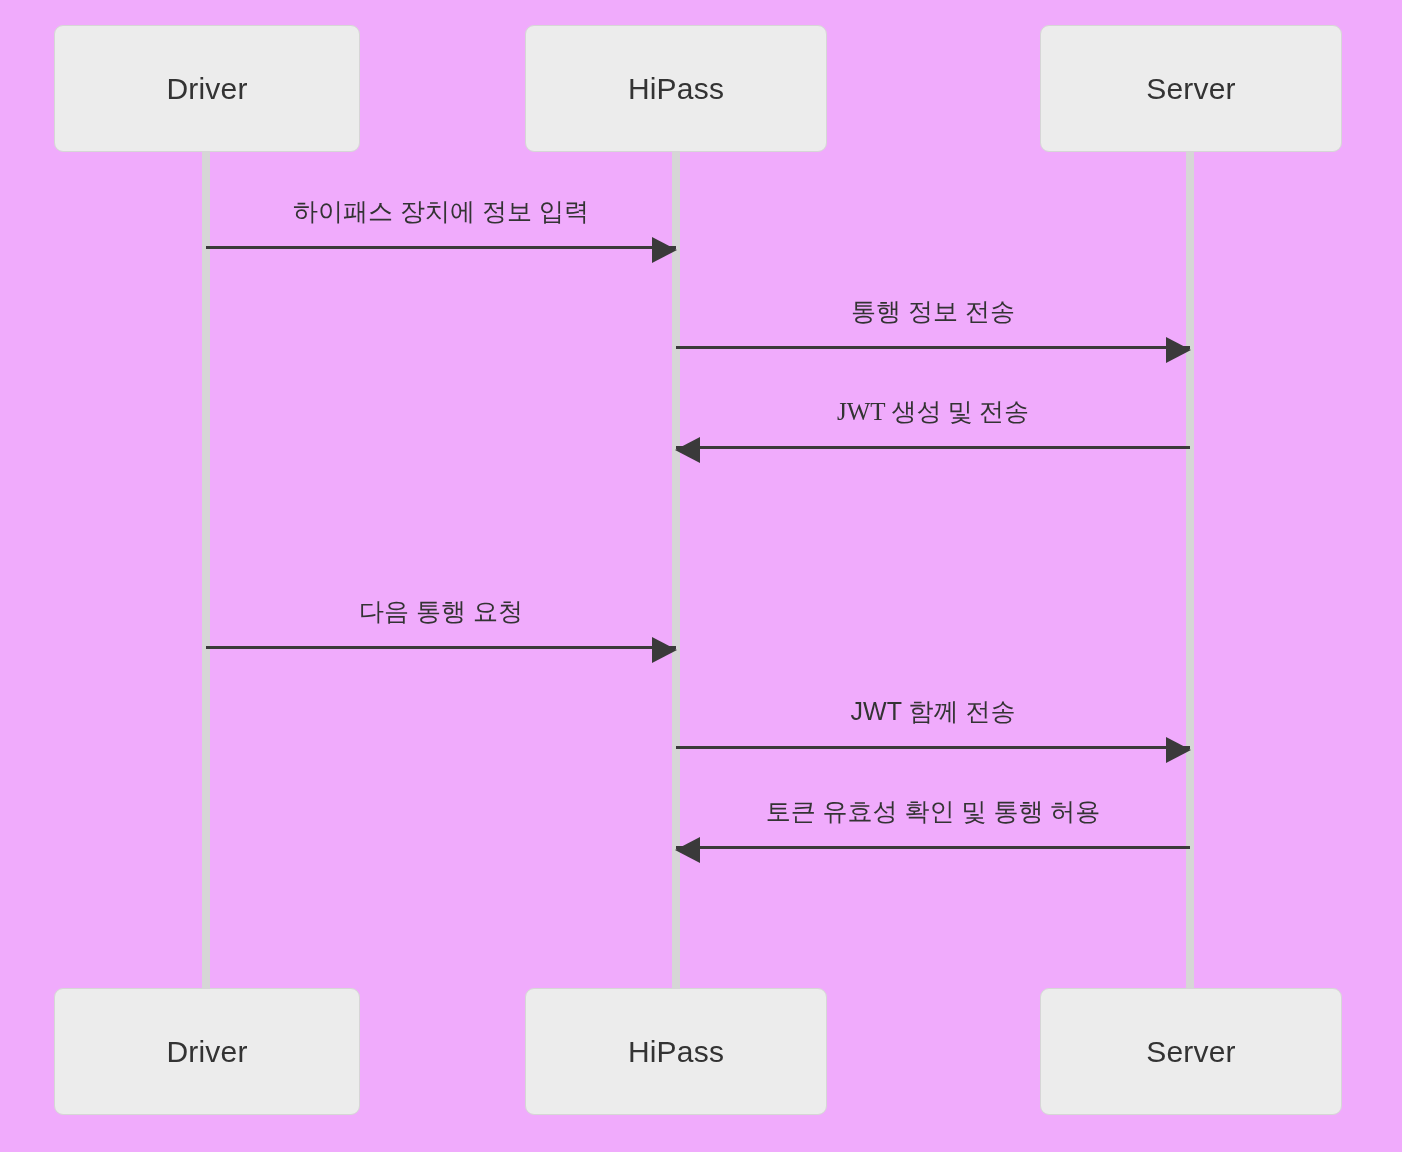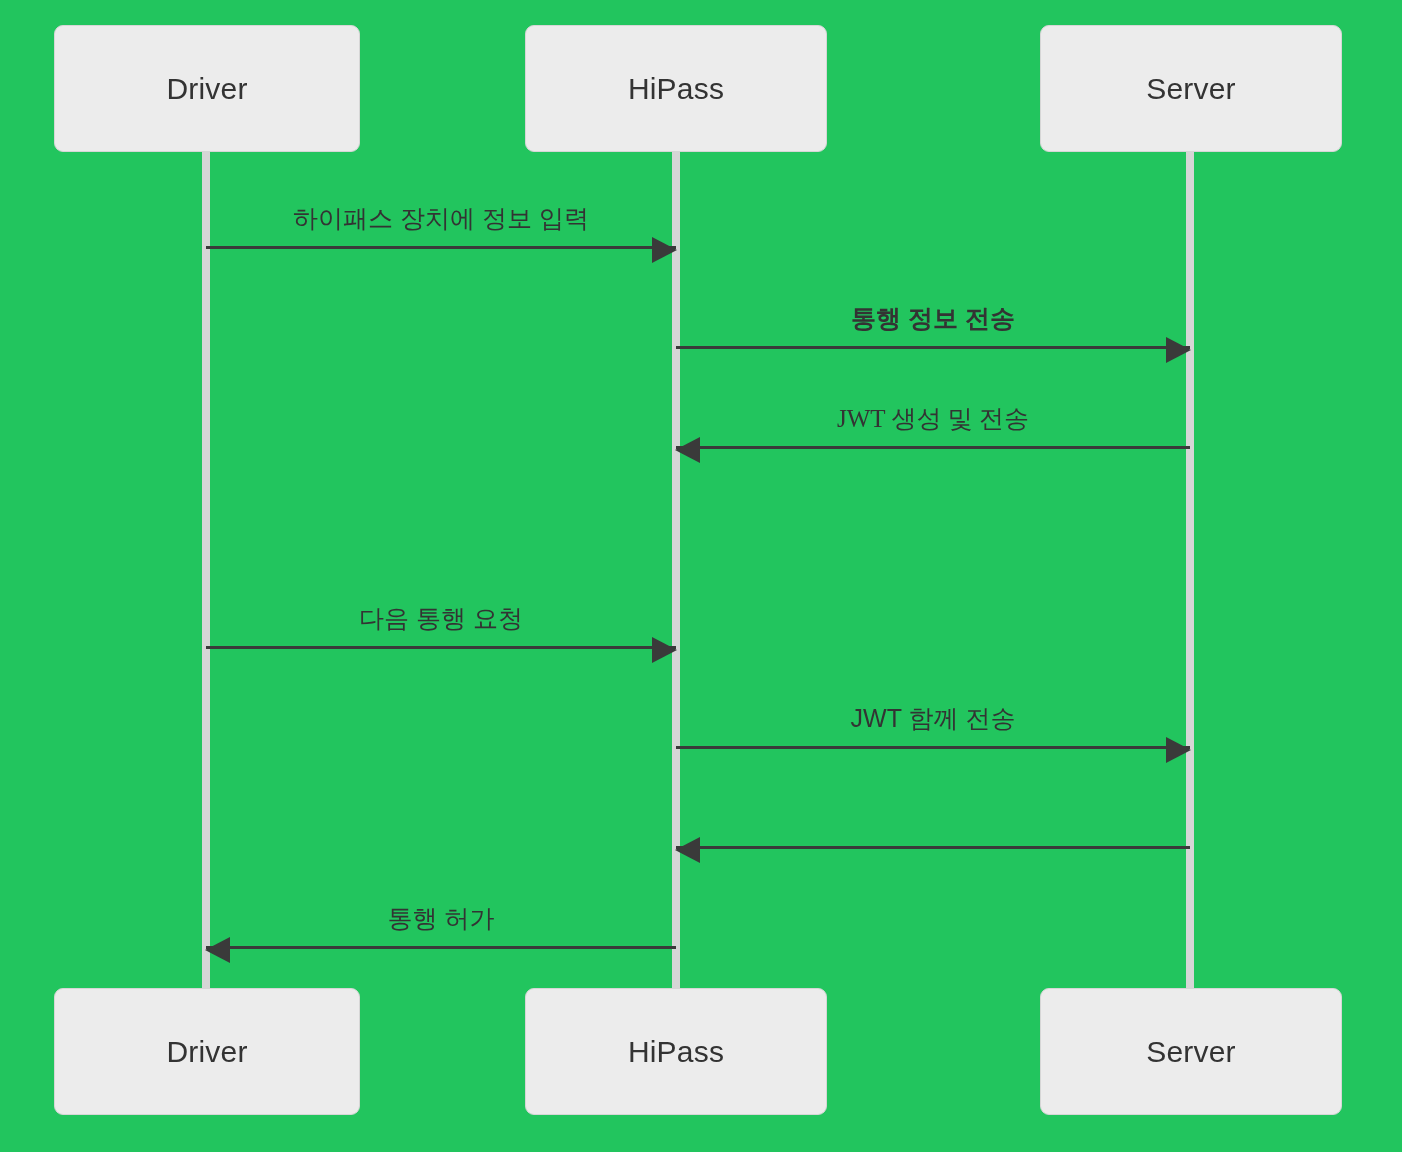--- a/index.html
+++ b/index.html
@@ -11,21 +11,21 @@
     width: 1402px;
     height: 1152px;
     background: #f5f4ef;
     font-family: "Liberation Sans", "DejaVu Sans", sans-serif;
     overflow: hidden;
   }
   #diagram {
     position: relative;
     width: 1402px;
     height: 1152px;
-    background: #22c55e;
+    background: #f0abfc;
   }
   
   .lifeline {
     position: absolute;
     width: 8px;
     background: #d6d6d6;
     top: 152px;
     height: 836px;
   }
   
@@ -48,21 +48,21 @@
   }
   
   .message {
     position: absolute;
     height: 60px;
   }
   .msg-label {
     position: absolute;
     left: 0;
     right: 0;
-    bottom: 24px;
+    bottom: 31px;
     text-align: center;
     color: #333333;
     font-size: 25px;
     line-height: 1.1;
     white-space: nowrap;
   }
   .msg-line {
     position: absolute;
     left: 0;
     right: 0;
@@ -105,21 +105,21 @@
   <div class="participant" style="left:1040px; top:25px; width:302px; height:127px;">
     <span>Server</span>
   </div>
 
   <div class="message" style="left:206px; width:470px; top:196px;">
     <div class="msg-label">하이패스 장치에 정보 입력</div>
     <div class="msg-line"></div>
     <div class="arrowhead right"></div>
   </div>
 
-  <div class="message" style="left:676px; width:514px; top:296px;font-weight:bold;">
+  <div class="message" style="left:676px; width:514px; top:296px;">
     <div class="msg-label">통행 정보 전송</div>
     <div class="msg-line"></div>
     <div class="arrowhead right"></div>
   </div>
 
   <div class="message" style="left:676px; width:514px; top:396px;font-family:Liberation Serif, serif;">
     <div class="msg-label">JWT 생성 및 전송</div>
     <div class="msg-line"></div>
     <div class="arrowhead left"></div>
   </div>
@@ -131,29 +131,25 @@
     <div class="arrowhead right"></div>
   </div>
 
   <div class="message" style="left:206px; width:470px; top:596px;">
     <div class="msg-label">다음 통행 요청</div>
     <div class="msg-line"></div>
     <div class="arrowhead right"></div>
   </div>
 
   <div class="message" style="left:676px; width:514px; top:796px;">
+    <div class="msg-label">토큰 유효성 확인 및 통행 허용</div>
     <div class="msg-line"></div>
     <div class="arrowhead left"></div>
   </div>
 
-  <div class="message" style="left:206px; width:470px; top:896px;">
-    <div class="msg-label">통행 허가</div>
-    <div class="msg-line"></div>
-    <div class="arrowhead left"></div>
-  </div>
 
   <div class="participant" style="left:54px; top:988px; width:306px; height:127px;">
     <span>Driver</span>
   </div>
   <div class="participant" style="left:525px; top:988px; width:302px; height:127px;">
     <span>HiPass</span>
   </div>
   <div class="participant" style="left:1040px; top:988px; width:302px; height:127px;">
     <span>Server</span>
   </div>

